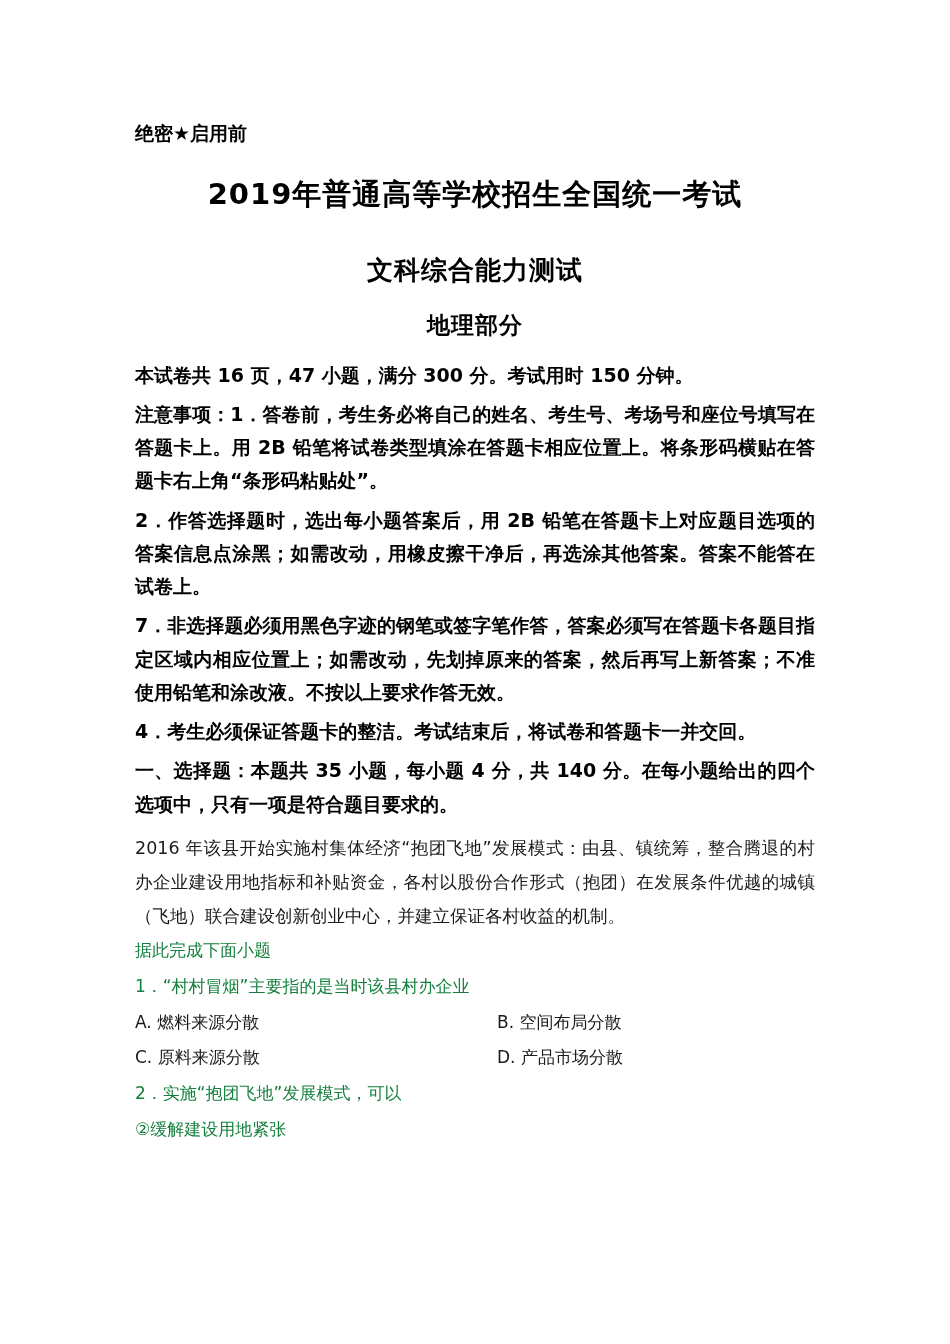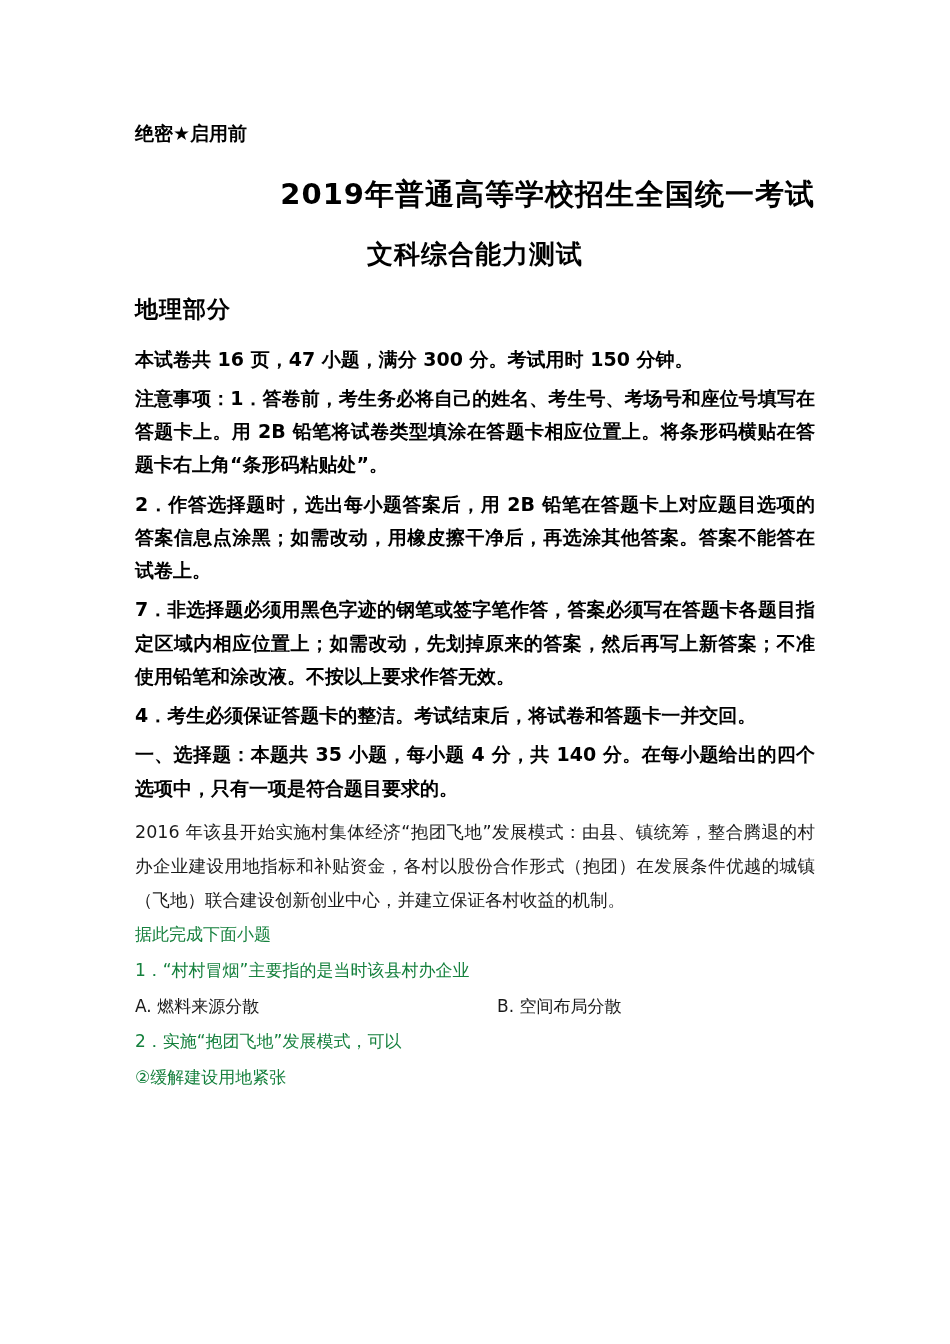--- a/index.html
+++ b/index.html
@@ -21,36 +21,37 @@
     padding: 120px 135px 0 135px;
   }
   .secret-line {
     font-family: "DejaVu Sans", "Liberation Sans", sans-serif;
     font-weight: bold;
     font-size: 19px;
     line-height: 1.4;
     margin-bottom: 28px;
   }
   .title-main {
-    text-align: right;
+    text-align: center;
     font-family: "DejaVu Sans", "Liberation Sans", sans-serif;
     font-weight: bold;
     font-size: 29px;
     letter-spacing: 1px;
-    margin-bottom: 22px;
+    margin-bottom: 38px;
   }
   .title-sub {
     text-align: center;
     font-family: "DejaVu Sans", "Liberation Sans", sans-serif;
     font-weight: bold;
     font-size: 26px;
     letter-spacing: 1px;
     margin-bottom: 22px;
   }
   .title-part {
+    text-align: center;
     font-family: "DejaVu Sans", "Liberation Sans", sans-serif;
     font-weight: bold;
     font-size: 23px;
     letter-spacing: 1px;
     margin-bottom: 18px;
   }
   .bold-para {
     font-family: "DejaVu Sans", "Liberation Sans", sans-serif;
     font-weight: bold;
     font-size: 19px;
@@ -115,17 +116,21 @@
   <div class="spacer-xs"></div>
 
   <p class="body-para">2016 年该县开始实施村集体经济“抱团飞地”发展模式：由县、镇统筹，整合腾退的村办企业建设用地指标和补贴资金，各村以股份合作形式（抱团）在发展条件优越的城镇（飞地）联合建设创新创业中心，并建立保证各村收益的机制。</p>
   <p class="q-line">据此完成下面小题</p>
 
   <p class="q-line">1．“村村冒烟”主要指的是当时该县村办企业</p>
   <div class="opt-row">
     <div class="opt-col">A. 燃料来源分散</div>
     <div class="opt-col right">B. 空间布局分散</div>
   </div>
+  <div class="opt-row">
+    <div class="opt-col">C. 原料来源分散</div>
+    <div class="opt-col right">D. 产品市场分散</div>
+  </div>
 
   <p class="q-line">2．实施“抱团飞地”发展模式，可以</p>
   <p class="q-line">②缓解建设用地紧张</p>
 
 </div>
 
 </body></html>

